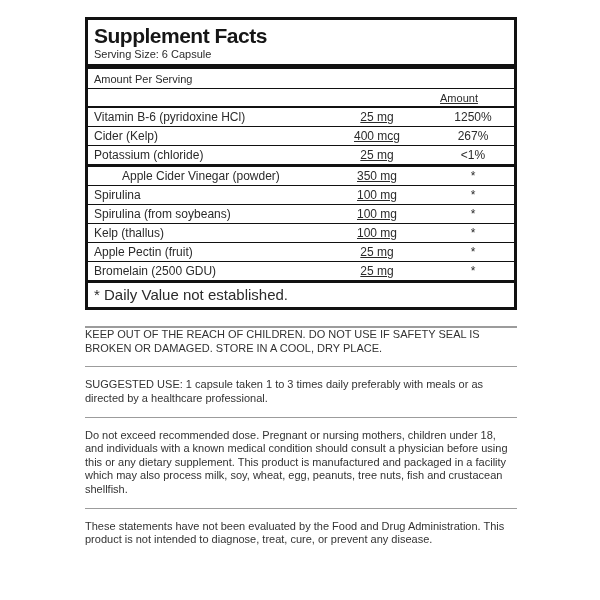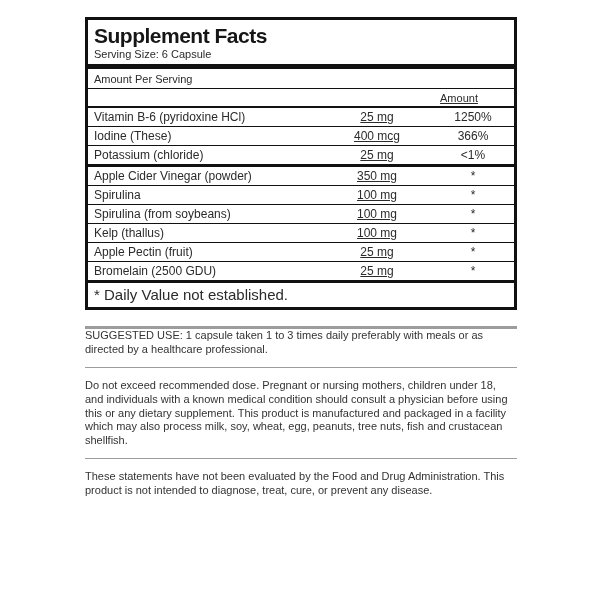--- a/index.html
+++ b/index.html
@@ -45,21 +45,21 @@
   .sf-row .dv   { flex: 0 0 82px;  text-align: center; padding: 2px 0; }
   .sf-header {
     font-size: 11px;
     border-bottom: 2px solid #111;
     color: #2b2b2b;
     align-items: flex-start;
   }
   .sf-header .dv { line-height: 1.15; padding-top: 3px; padding-bottom: 2px; }
   .sf-header .amt { padding-top: 3px; }
   .ing-row { font-size: 12px; color: #2b2b2b; border-bottom: 1px solid #111; }
-  .ing-row.group-start { border-top: 2px solid #111; }
+  .ing-row.group-start { border-top: 2px solid #111; padding-left: 28px; }
   .sf-footnote {
     font-size: 15px;
     border-top: 2px solid #111;
     padding: 3px 6px 4px 6px;
     color: #2b2b2b;
   }
   
   .ing-row:last-of-type { border-bottom: none; }
 
   
@@ -85,23 +85,23 @@
       <div class="name"></div>
       <div class="amt">Amount</div>
     </div>
 
     <div class="sf-row ing-row">
       <div class="name">Vitamin B-6 (pyridoxine HCl)</div>
       <div class="amt">25 mg</div>
       <div class="dv">1250%</div>
     </div>
     <div class="sf-row ing-row">
-      <div class="name">Iodine (These)</div>
+      <div class="name">Cider (Kelp)</div>
       <div class="amt">400 mcg</div>
-      <div class="dv">366%</div>
+      <div class="dv">267%</div>
     </div>
     <div class="sf-row ing-row">
       <div class="name">Potassium (chloride)</div>
       <div class="amt">25 mg</div>
       <div class="dv">&lt;1%</div>
     </div>
     <div class="sf-row ing-row group-start">
       <div class="name">Apple Cider Vinegar (powder)</div>
       <div class="amt">350 mg</div>
       <div class="dv">*</div>
@@ -131,20 +131,21 @@
       <div class="amt">25 mg</div>
       <div class="dv">*</div>
     </div>
 
     <div class="sf-footnote">* Daily Value not established.</div>
   </div>
 
   <div class="sections">
     <div class="divider"></div>
     <div class="divider"></div>
+    <div class="section">KEEP OUT OF THE REACH OF CHILDREN. DO NOT USE IF SAFETY SEAL IS BROKEN OR DAMAGED. STORE IN A COOL, DRY PLACE.</div>
     <div class="divider"></div>
     <div class="section">SUGGESTED USE: 1 capsule taken 1 to 3 times daily preferably with meals or as directed by a healthcare professional.</div>
     <div class="divider"></div>
     <div class="section">Do not exceed recommended dose. Pregnant or nursing mothers, children under 18, and individuals with a known medical condition should consult a physician before using this or any dietary supplement. This product is manufactured and packaged in a facility which may also process milk, soy, wheat, egg, peanuts, tree nuts, fish and crustacean shellfish.</div>
     <div class="divider"></div>
     <div class="section">These statements have not been evaluated by the Food and Drug Administration. This product is not intended to diagnose, treat, cure, or prevent any disease.</div>
   </div>
 
 </div>
 

